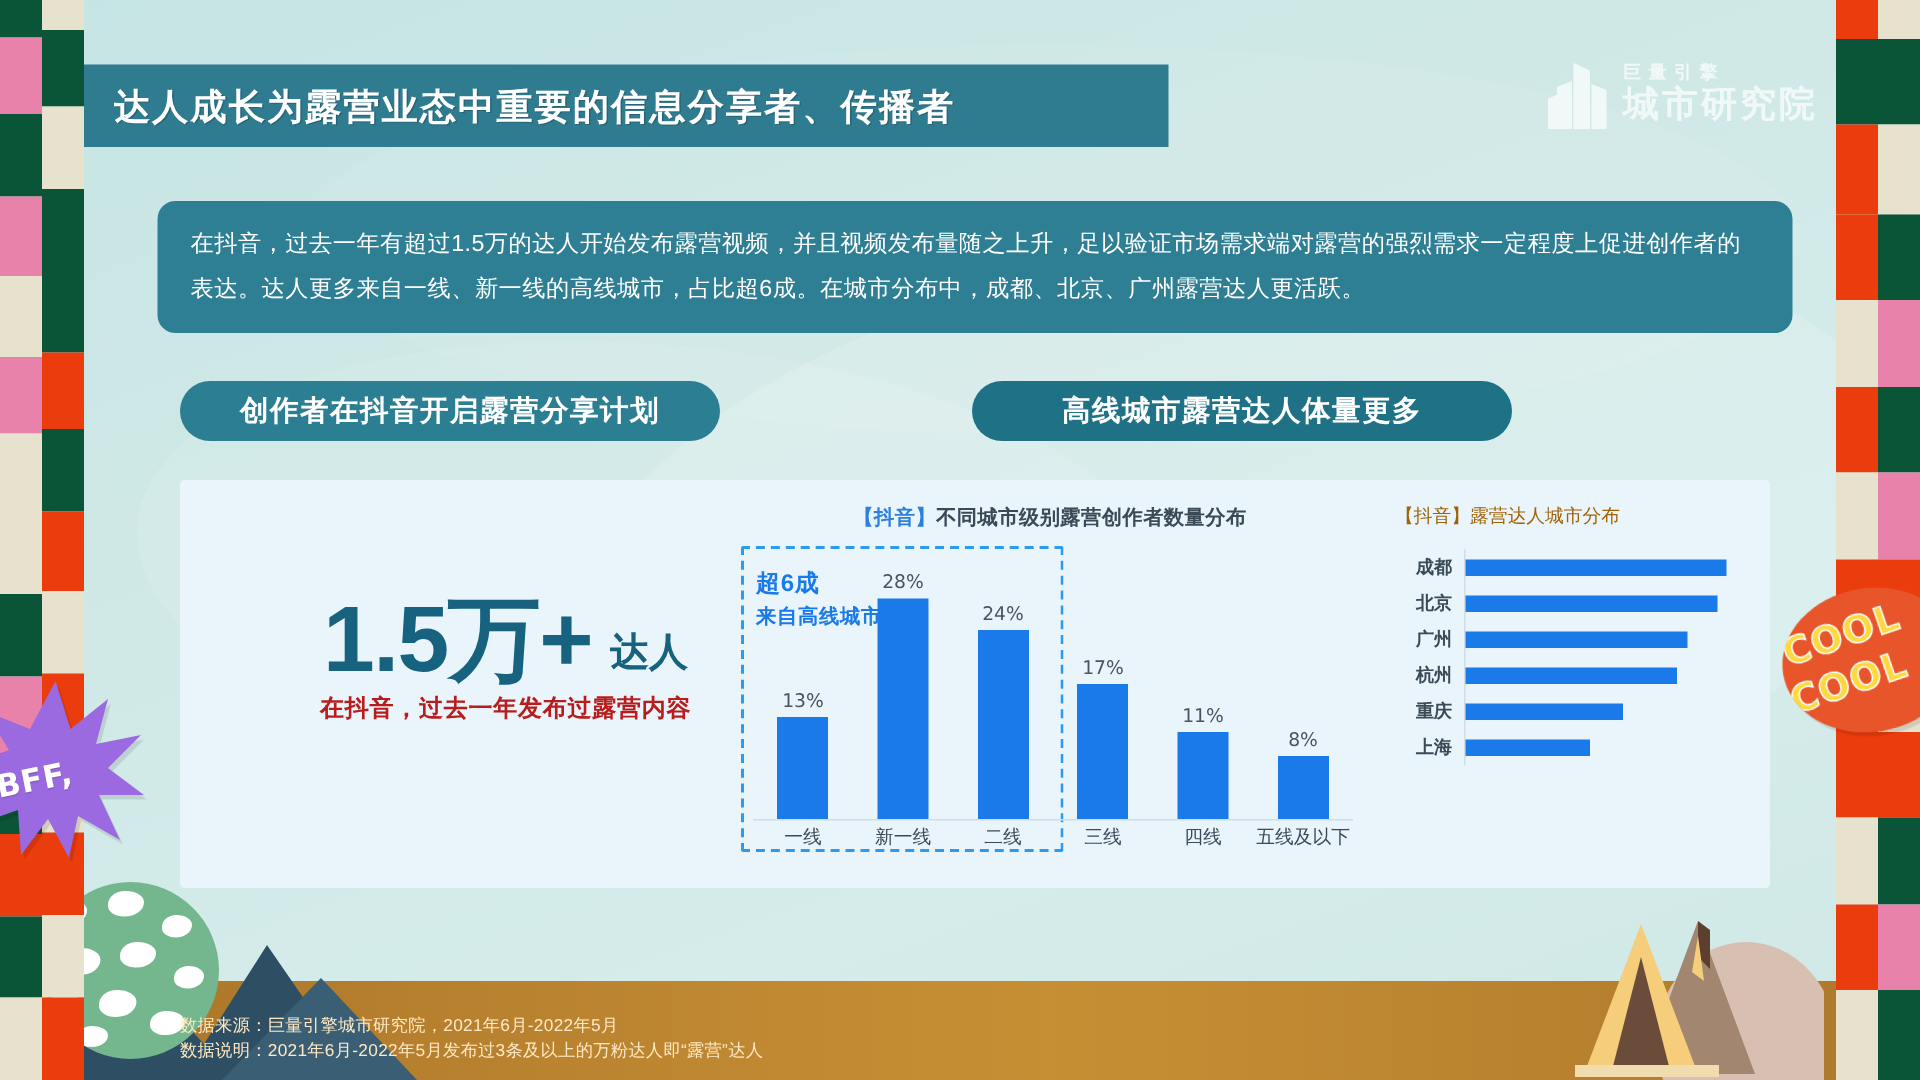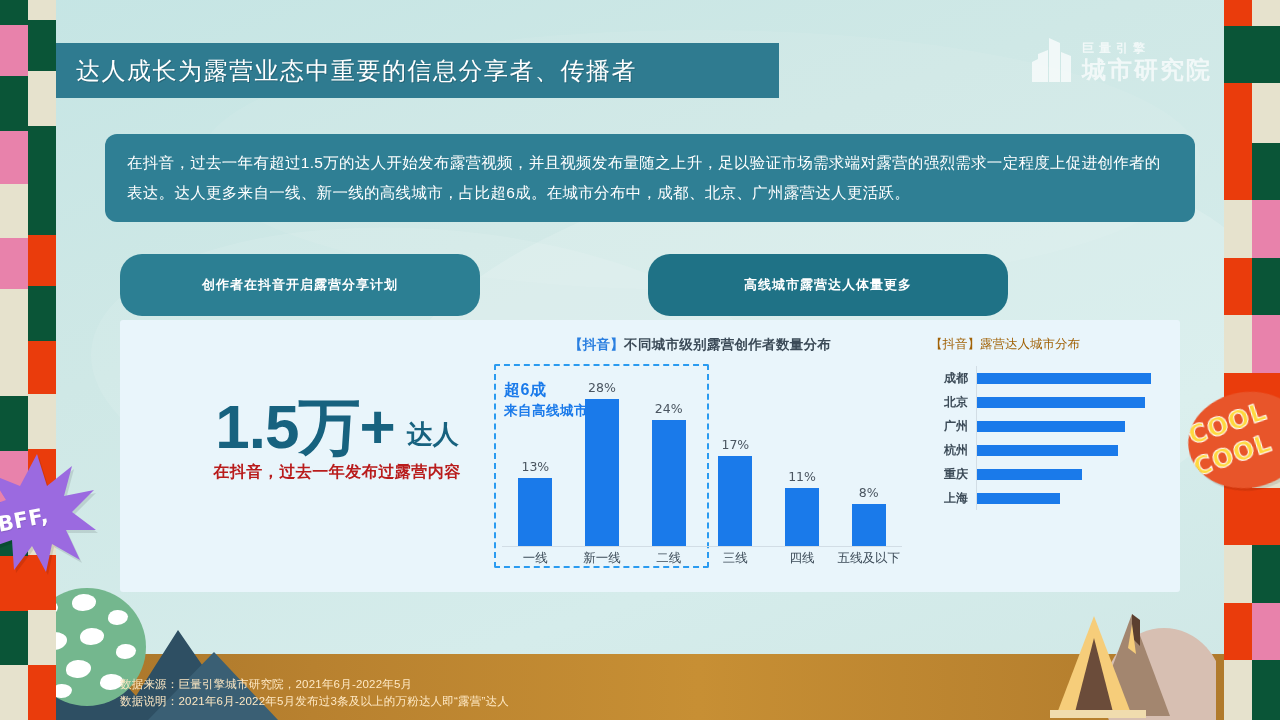--- a/index.html
+++ b/index.html
@@ -67,43 +67,43 @@
     position:absolute; left:56px; right:56px; bottom:0; height:66px;
     background: linear-gradient(90deg,#a9752a 0%, #b8812f 22%, #c78f34 55%, #b07a2c 100%);
   }
 
   
   .title-bar {
     position:absolute; left:56px; top:43px; width:723px; height:55px;
     background:#2f7b90; display:flex; align-items:center;
   }
   .title-bar h1 {
-    color:#fff; font-size:24px; font-weight:normal; letter-spacing:1.5px;
+    color:#fff; font-size:24px; font-weight:bold; letter-spacing:1.5px;
     padding-left:20px; text-shadow: 1px 1px 0 rgba(0,0,0,.18);
   }
   .logo {
     position:absolute; right:68px; top:36px; height:54px;
-    display:flex; gap:10px; opacity:.72;
+    display:flex; align-items:center; gap:10px; opacity:.72;
   }
   .logo-txt { display:flex; flex-direction:column; justify-content:center; }
   .logo-sub { color:#fff; font-size:12px; letter-spacing:5px; line-height:1.2; font-weight:bold;}
   .logo-main { color:#fff; font-size:24px; font-weight:bold; letter-spacing:2px; line-height:1.2;}
 
   
   .para {
     position:absolute; left:105px; top:134px; width:1090px; min-height:88px;
     background:#2f7f94; border-radius:12px; padding:14px 22px;
     color:#fff; font-size:15.5px; line-height:30px; letter-spacing:.3px;
   }
 
   
   .chip {
-    position:absolute; height:62px; border-radius:22px;
+    position:absolute; height:40px; border-radius:22px;
     display:flex; align-items:center; justify-content:center;
-    color:#fff; font-size:13px; font-weight:bold; letter-spacing:1px;
+    color:#fff; font-size:19px; font-weight:bold; letter-spacing:1px;
   }
   .chip.a { left:120px; top:254px; width:360px; background:#2c7f93; }
   .chip.b { left:648px; top:254px; width:360px; background:#1f7286; }
 
   
   .card {
     position:absolute; left:120px; top:320px; width:1060px; height:272px;
     background:#e9f5fb; border-radius:3px;
   }
 

